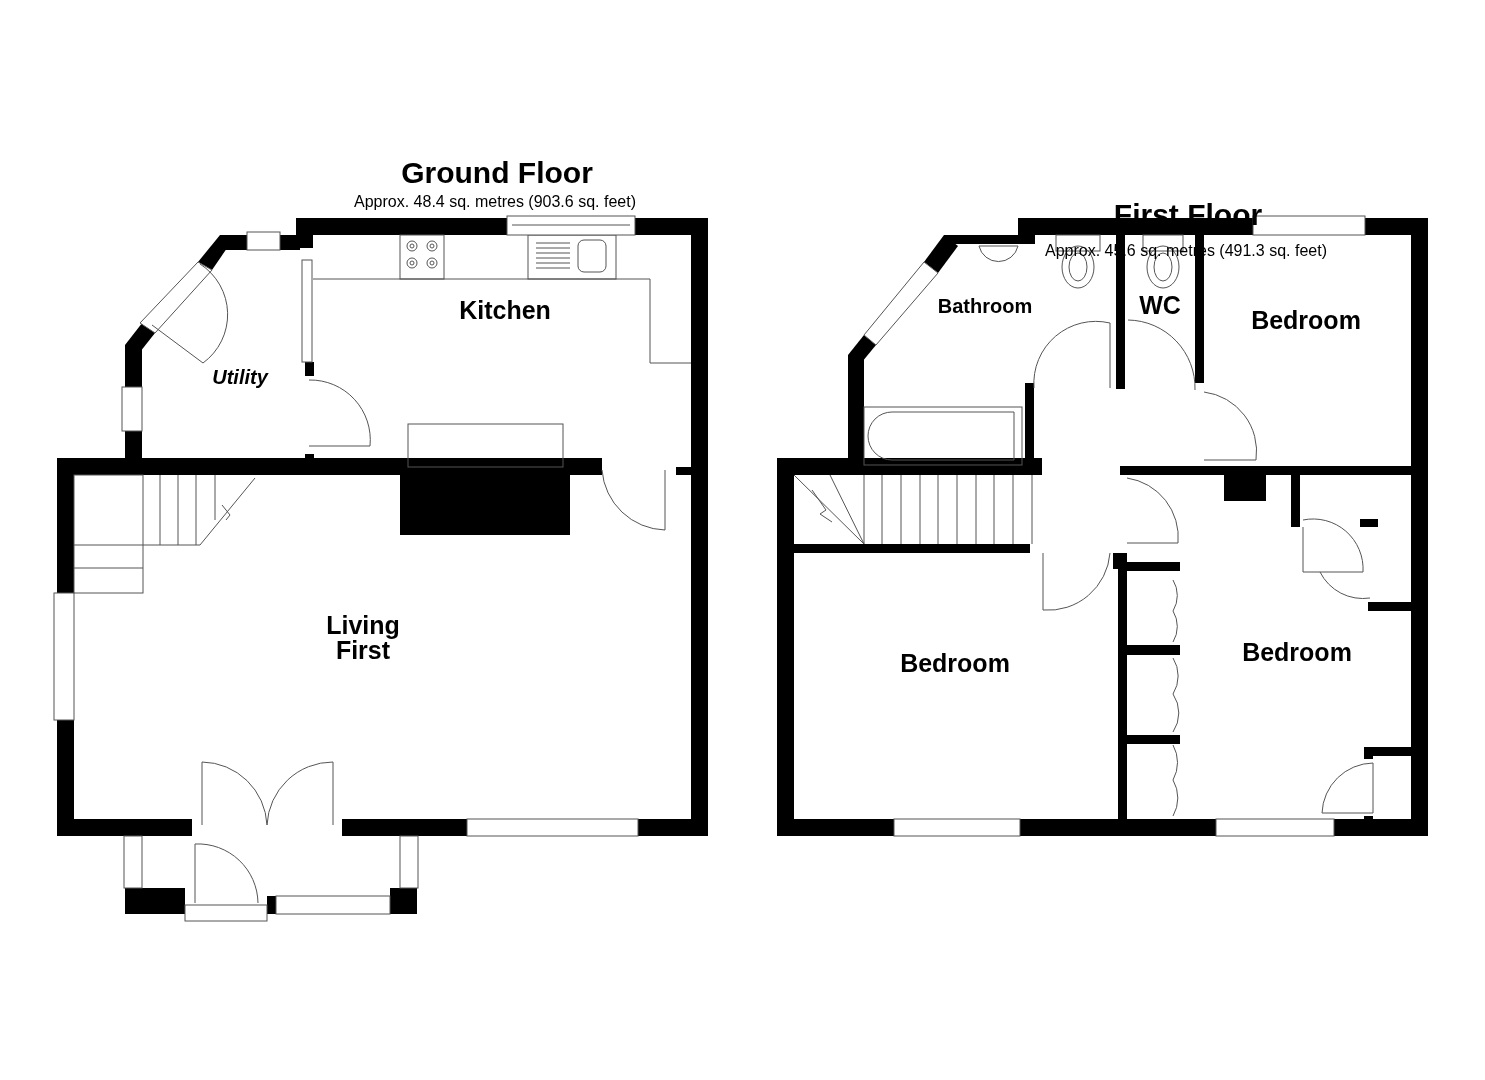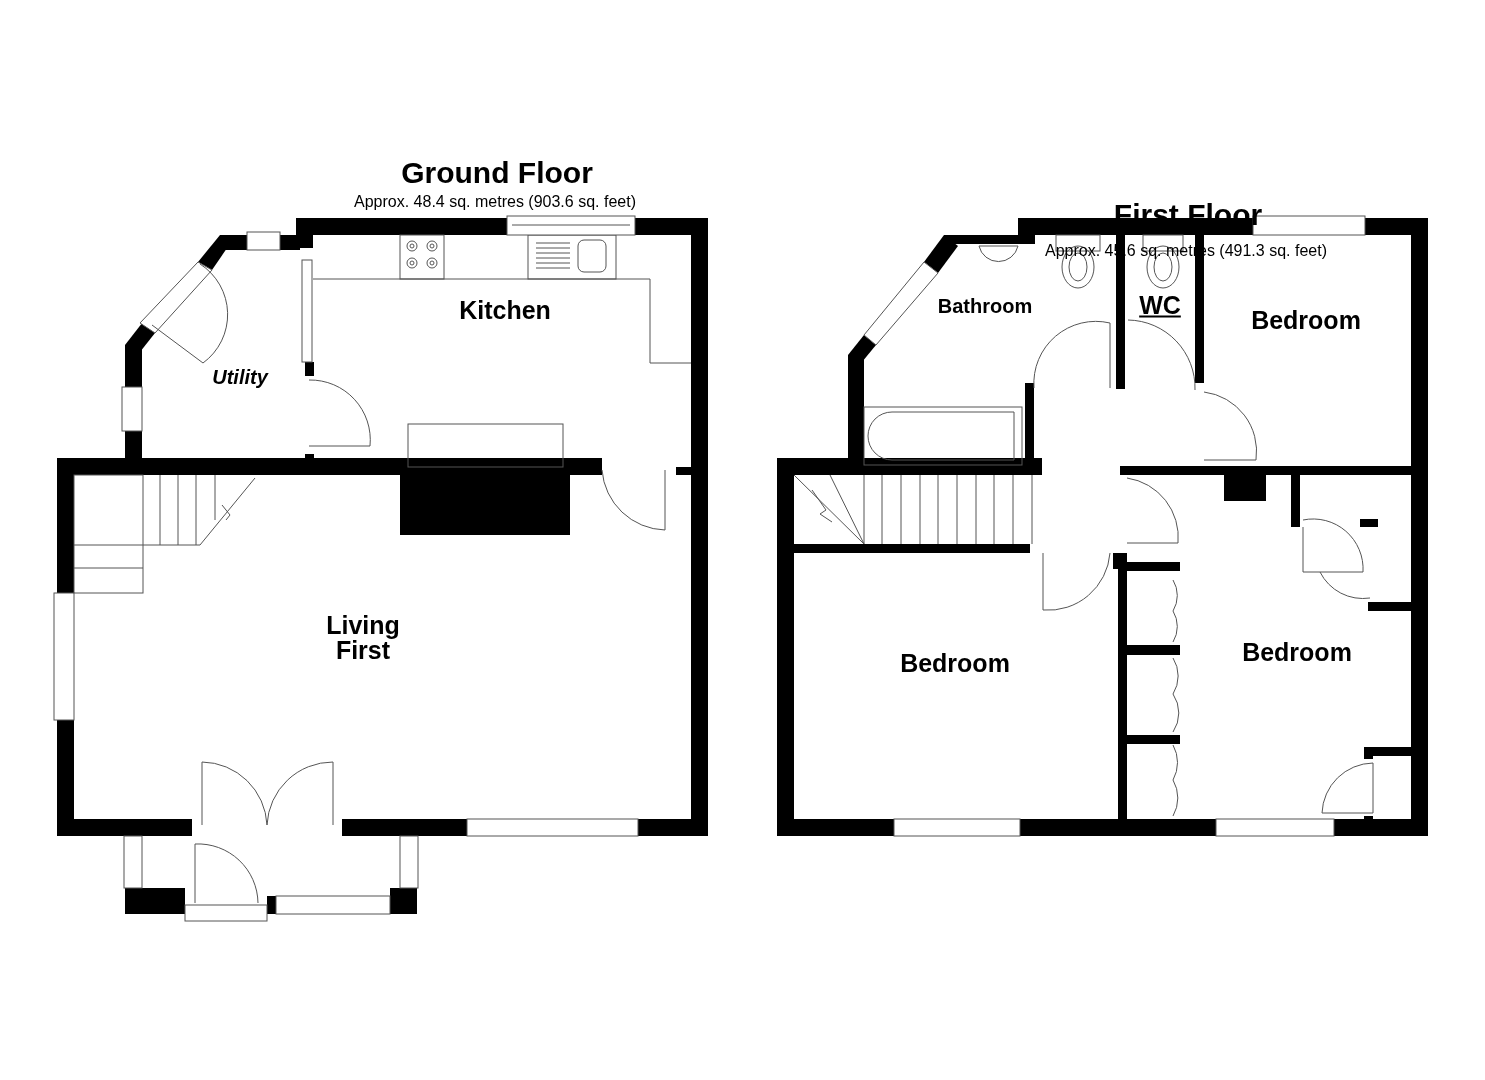--- a/index.html
+++ b/index.html
@@ -213,21 +213,21 @@
   <span>Utility</span>
 </div>
 <div class="room" style="left:363px; top:638px; font-size:25px;">
   <div>Living</div>
   <div>First</div>
 </div>
 
 <div class="room" style="left:985px; top:306px; font-size:20px;">
   <span>Bathroom</span>
 </div>
-<div class="room" style="left:1160px; top:305px; font-size:25px;text-decoration:underline;">
+<div class="room" style="left:1160px; top:305px; font-size:25px;">
   <span>WC</span>
 </div>
 <div class="room" style="left:1306px; top:320px; font-size:25px;">
   <span>Bedroom</span>
 </div>
 <div class="room" style="left:955px; top:663px; font-size:25px;">
   <span>Bedroom</span>
 </div>
 <div class="room" style="left:1297px; top:652px; font-size:25px;">
   <span>Bedroom</span>

